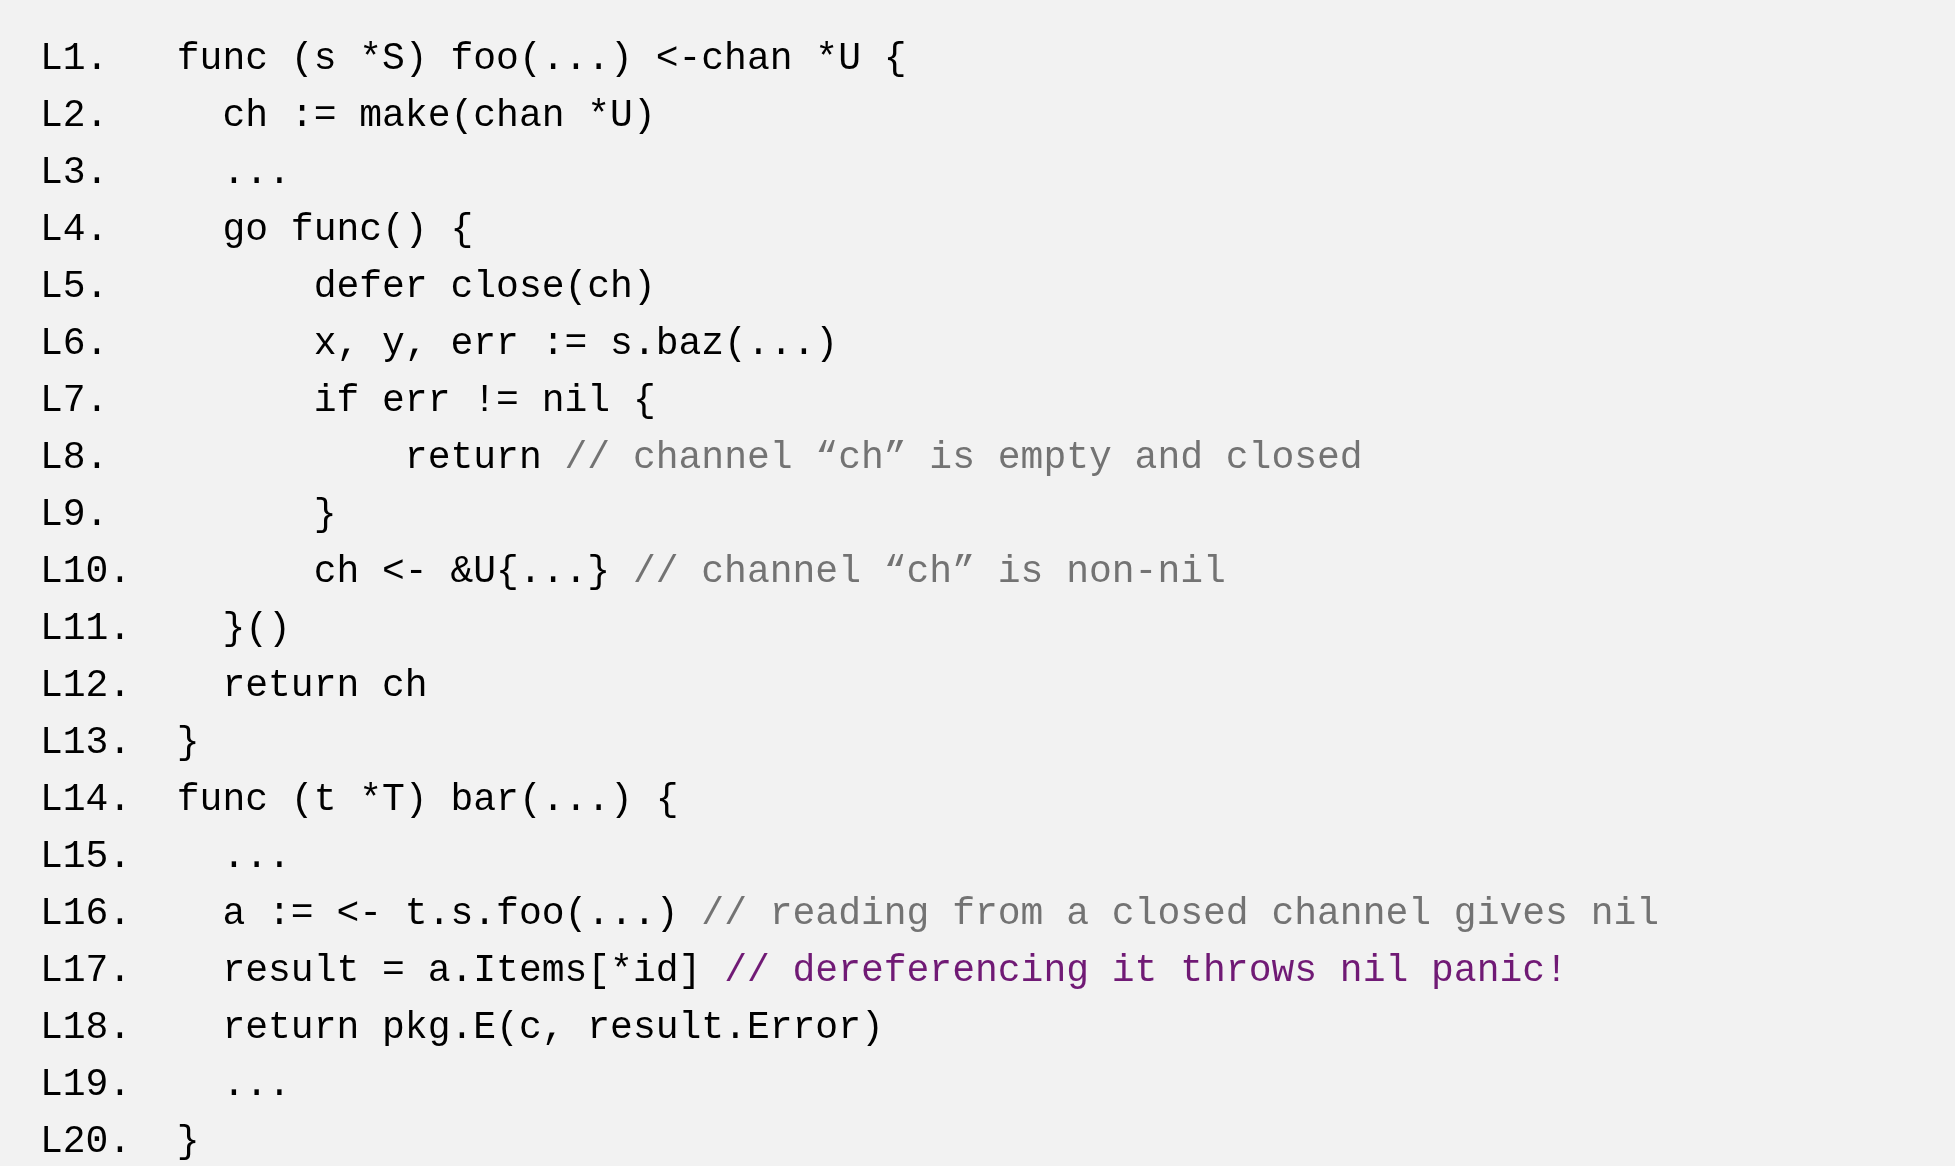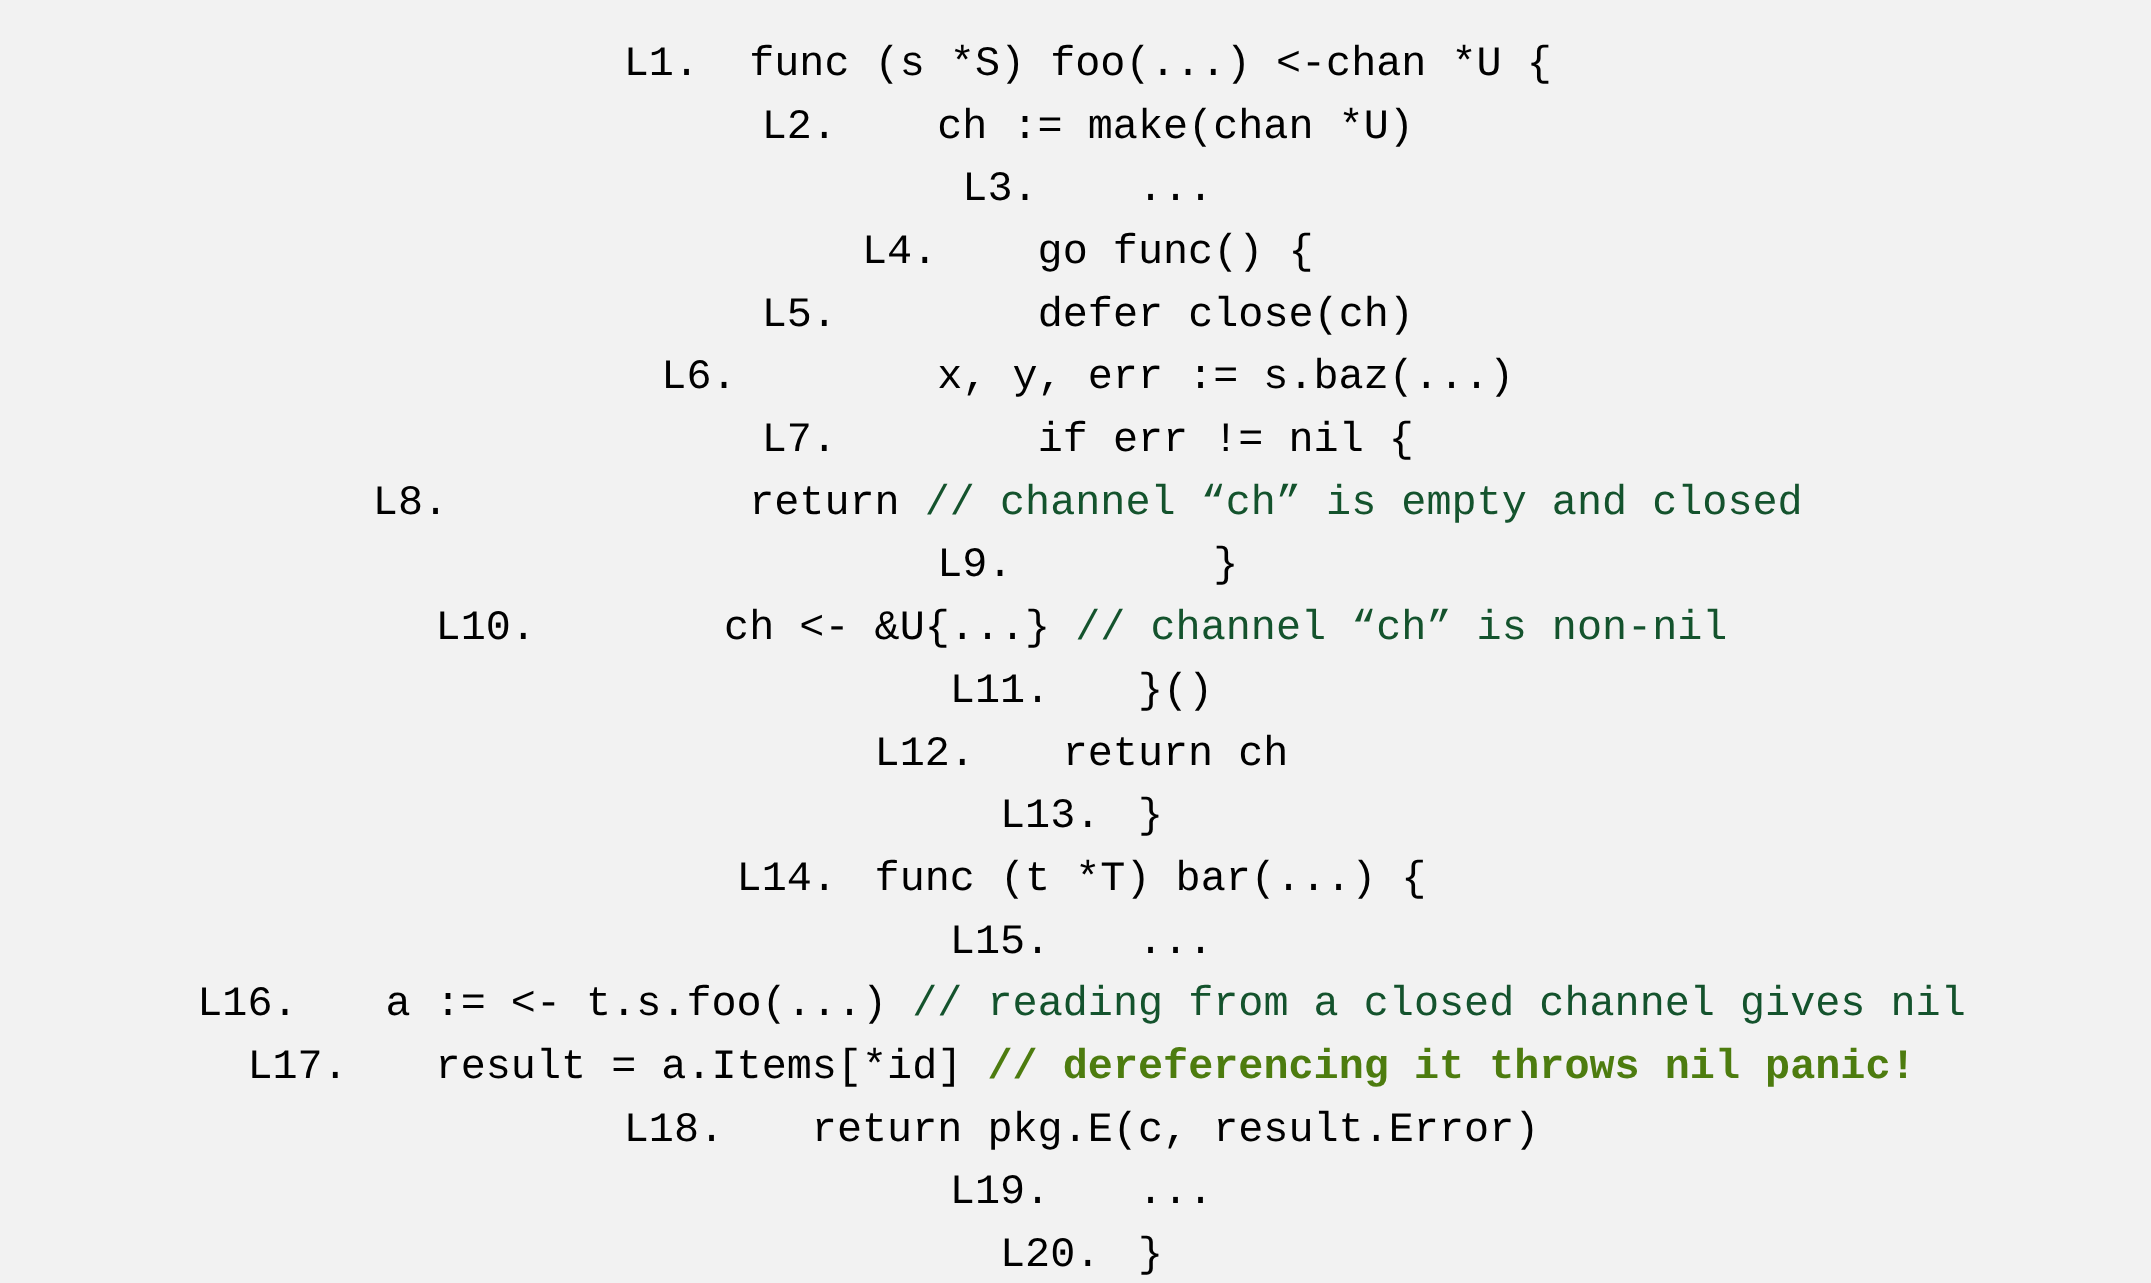--- a/index.html
+++ b/index.html
@@ -9,26 +9,25 @@
     font-family: "Courier New", Courier, monospace;
     font-size: 38px;
     line-height: 1.5;
   }
   .code-block {
     padding: 30px 40px;
     white-space: pre;
   }
   .line {
     display: block;
-    text-align: center;
   }
   .lnum {
     display: inline-block;
     width: 5ch;
   }
   .bold { font-weight: normal; }
-  .comment-blue { color: #14532d; }
-  .comment-red  { color: #4d7c0f; font-weight: bold; }
+  .comment-blue { color: #737373; }
+  .comment-red  { color: #701a75; font-weight: normal; }
 </style>
 </head>
 <body>
 
 <div class="code-block" id="code-root"><span class="line"><span class="lnum">L1.</span><span class=""> func (s *S) foo(...) &lt;-chan *U {</span></span><span class="line"><span class="lnum">L2.</span><span class="">   ch := make(chan *U)</span></span><span class="line"><span class="lnum">L3.</span><span class="">   ...</span></span><span class="line"><span class="lnum">L4.</span><span class="">   go func() {</span></span><span class="line"><span class="lnum">L5.</span><span class="">       </span><span class="bold">defer close(ch)</span></span><span class="line"><span class="lnum">L6.</span><span class="">       x, y, err := s.baz(...)</span></span><span class="line"><span class="lnum">L7.</span><span class="">       </span><span class="bold">if err != nil {</span></span><span class="line"><span class="lnum">L8.</span><span class="">           </span><span class="bold">return</span><span class=""> </span><span class="comment-blue">// channel “ch” is empty and closed</span></span><span class="line"><span class="lnum">L9.</span><span class="">       </span><span class="bold">}</span></span><span class="line"><span class="lnum">L10.</span><span class="">       ch &lt;- &amp;U{...} </span><span class="comment-blue">// channel “ch” is non-nil</span></span><span class="line"><span class="lnum">L11.</span><span class="">   }()</span></span><span class="line"><span class="lnum">L12.</span><span class="">   return ch</span></span><span class="line"><span class="lnum">L13.</span><span class=""> }</span></span><span class="line"><span class="lnum">L14.</span><span class=""> func (t *T) bar(...) {</span></span><span class="line"><span class="lnum">L15.</span><span class="">   ...</span></span><span class="line"><span class="lnum">L16.</span><span class="">   </span><span class="bold">a := &lt;- t.s.foo(...)</span><span class=""> </span><span class="comment-blue">// reading from a closed channel gives nil</span></span><span class="line"><span class="lnum">L17.</span><span class="">   result = </span><span class="bold">a.Items</span><span class="">[*id] </span><span class="bold comment-red">// dereferencing it throws nil panic!</span></span><span class="line"><span class="lnum">L18.</span><span class="">   return pkg.E(c, result.Error)</span></span><span class="line"><span class="lnum">L19.</span><span class="">   ...</span></span><span class="line"><span class="lnum">L20.</span><span class=""> }</span></span></div>
 
 </body></html>

